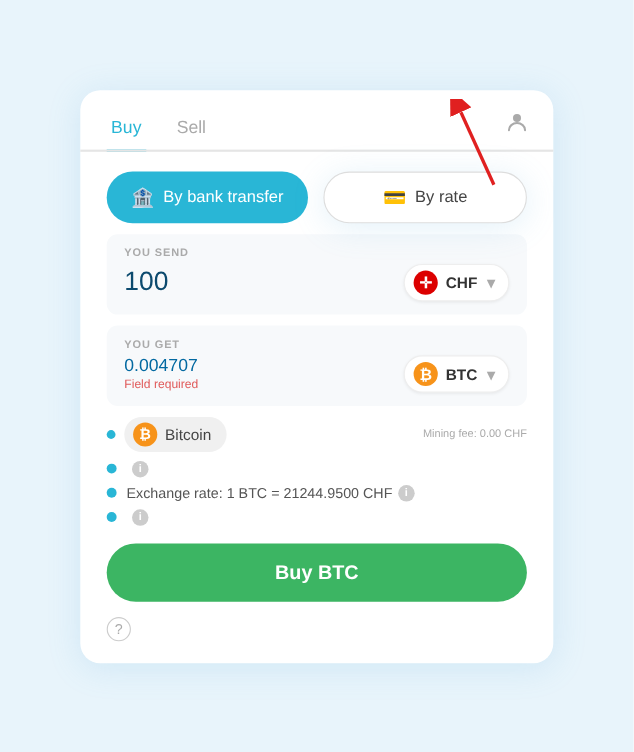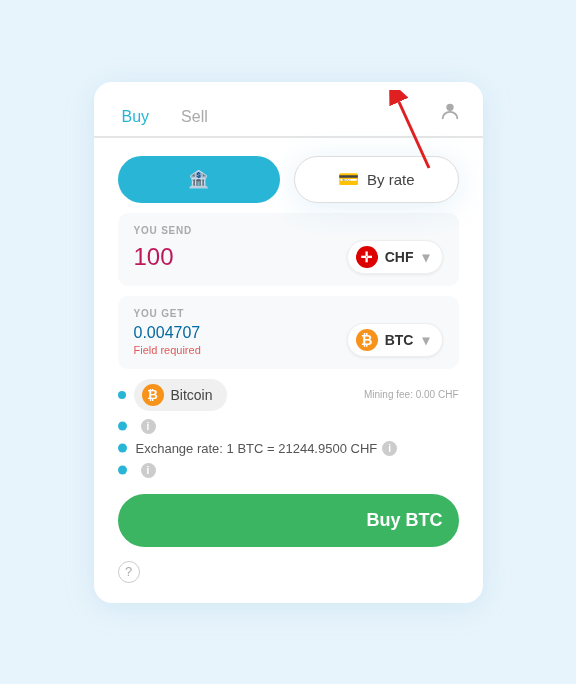--- a/index.html
+++ b/index.html
@@ -8,21 +8,21 @@
       display: flex;
       align-items: center;
       justify-content: center;
       min-height: 684px;
       font-family: -apple-system, BlinkMacSystemFont, 'Segoe UI', sans-serif;
     }
     .card {
       background: #fff;
       border-radius: 18px;
       box-shadow: 0 4px 30px rgba(100,180,220,0.18);
-      width: 389px;
+      width: 430px;
       padding: 0 0 20px 0;
       position: relative;
       overflow: visible;
     }
     .tabs {
       display: flex;
       align-items: flex-end;
       padding: 18px 24px 0 24px;
       position: relative;
     }
@@ -100,21 +100,21 @@
       color: #aaa;
       margin-bottom: 4px;
     }
     .section-row {
       display: flex;
       align-items: center;
       justify-content: space-between;
     }
     .amount-val {
       font-size: 24px;
-      color: #be185d;
+      color: #0c4a6e;
       font-weight: 400;
     }
     .currency-pill {
       display: flex;
       align-items: center;
       gap: 7px;
       background: #fff;
       border-radius: 20px;
       padding: 5px 12px 5px 8px;
       font-size: 14px;
@@ -215,21 +215,21 @@
       margin: 16px 24px 10px 24px;
       background: #3cb563;
       color: #fff;
       border: none;
       border-radius: 30px;
       padding: 16px;
       font-size: 18px;
       font-weight: 600;
       width: calc(100% - 48px);
       cursor: pointer;
-      text-align: right;
+      text-align: center;
     }
     .footer {
       display: flex;
       align-items: center;
       justify-content: space-between;
       padding: 4px 24px 0 24px;
     }
     .powered-by {
       font-size: 11px;
       color: #aaa;
@@ -285,20 +285,21 @@
           <circle cx="12" cy="8" r="4" fill="#aaa"></circle>
           <path d="M4 20c0-4 3.6-7 8-7s8 3 8 7" stroke="#aaa" stroke-width="2" fill="none" stroke-linecap="round"></path>
         </svg>
       </div>
     </div>
   </div>
 
   <div class="methods">
     <button class="method-btn bank">
       <span class="method-icon">🏦</span>
+      <span>By bank transfer</span>
     </button>
     <button class="method-btn card">
       <span class="method-icon">💳</span>
       <span>By rate</span>
     </button>
   </div>
 
   <div class="section">
     <div class="section-label">YOU SEND</div>
     <div class="section-row">

